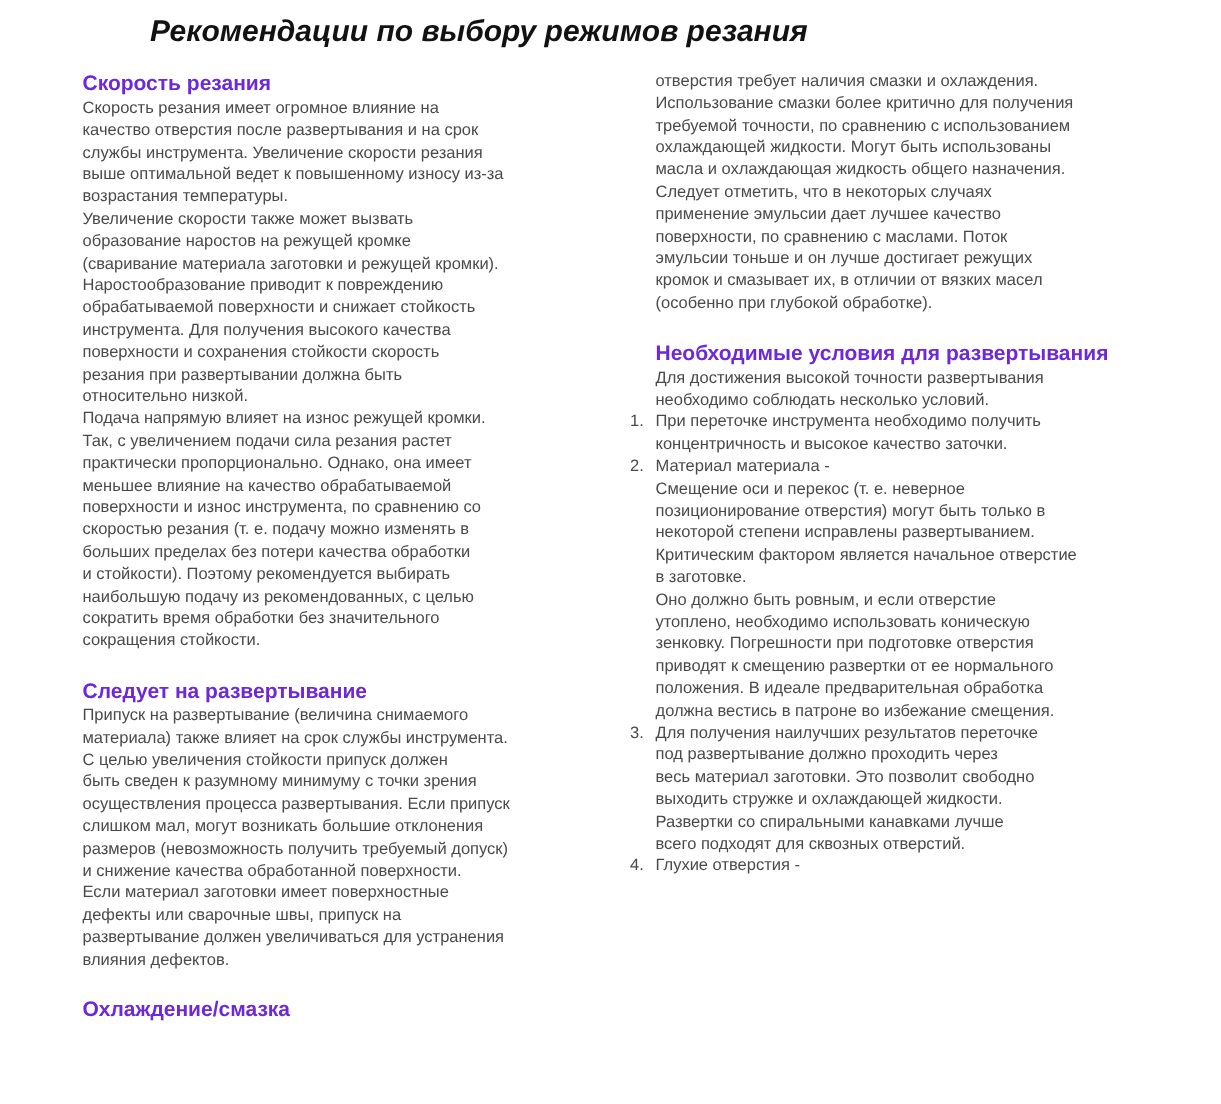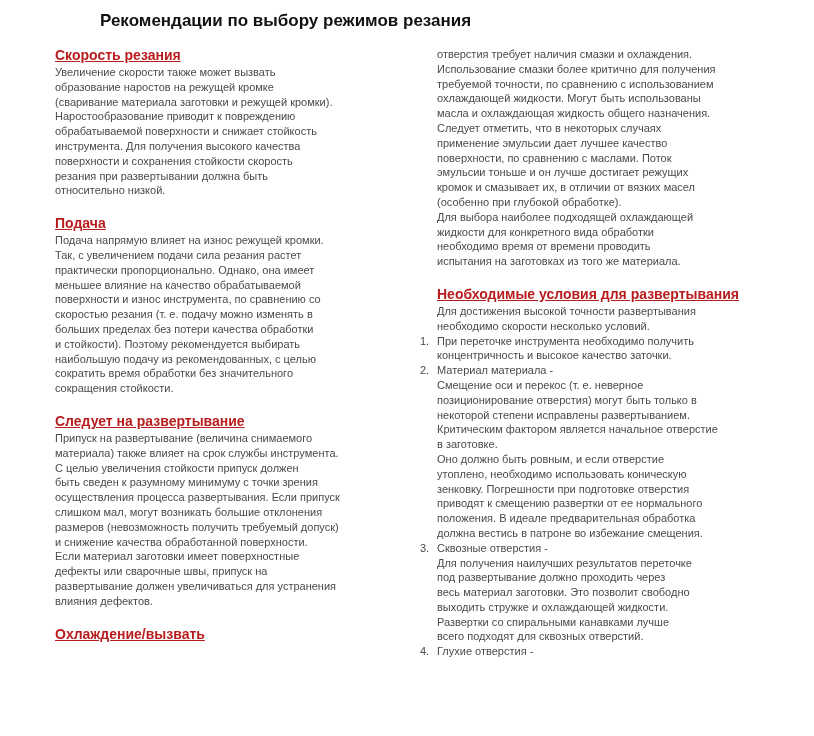--- a/index.html
+++ b/index.html
@@ -14,24 +14,25 @@
     font-family: "Liberation Sans", sans-serif;
   }
   .page {
     box-sizing: border-box;
     width: 814px;
     height: 736px;
     padding: 12px 0 0 55px;
   }
   .title {
     margin: 0 0 0 45px;
-    font-size: 17px;
+    font-size: 20px;
     line-height: 18px;
     font-weight: bold;
     color: #121212;
+    font-style: italic;
   }
   .columns {
     display: flex;
     align-items: flex-start;
     margin-top: 17px;
   }
   .col-left {
     flex: none;
     width: 372px;
   }
@@ -40,22 +41,21 @@
     box-sizing: border-box;
     width: 385px;
     margin-left: -7px;
     padding-left: 17px;
   }
   h2.section-heading {
     margin: 17px 0 2px 0;
     font-size: 14px;
     line-height: 16px;
     font-weight: bold;
-    color: #b91c1c;
-    text-decoration: underline;
+    color: #6d28d9;
   }
   .col-left section:first-child h2.section-heading {
     margin-top: 0;
   }
   p.body-text, .item-title, .num {
     margin: 0;
     font-size: 11px;
     line-height: 14.8px;
     color: #4a4a4a;
   }
@@ -81,33 +81,37 @@
 <div class="page">
 
   <h1 class="title">Рекомендации по выбору режимов резания</h1>
 
   <div class="columns">
 
     <div class="col-left">
 
       <section>
         <h2 class="section-heading">Скорость резания</h2>
+        <p class="body-text">Скорость резания имеет огромное влияние на
+качество отверстия после развертывания и на срок
+службы инструмента. Увеличение скорости резания
+выше оптимальной ведет к повышенному износу из-за
+возрастания температуры.</p>
         <p class="body-text">Увеличение скорости также может вызвать
 образование наростов на режущей кромке
 (сваривание материала заготовки и режущей кромки).
 Наростообразование приводит к повреждению
 обрабатываемой поверхности и снижает стойкость
 инструмента. Для получения высокого качества
 поверхности и сохранения стойкости скорость
 резания при развертывании должна быть
 относительно низкой.</p>
       </section>
 
       <section>
-        <h2 class="section-heading">Подача</h2>
         <p class="body-text">Подача напрямую влияет на износ режущей кромки.
 Так, с увеличением подачи сила резания растет
 практически пропорционально. Однако, она имеет
 меньшее влияние на качество обрабатываемой
 поверхности и износ инструмента, по сравнению со
 скоростью резания (т. е. подачу можно изменять в
 больших пределах без потери качества обработки
 и стойкости). Поэтому рекомендуется выбирать
 наибольшую подачу из рекомендованных, с целью
 сократить время обработки без значительного
@@ -124,47 +128,43 @@
 слишком мал, могут возникать большие отклонения
 размеров (невозможность получить требуемый допуск)
 и снижение качества обработанной поверхности.</p>
         <p class="body-text">Если материал заготовки имеет поверхностные
 дефекты или сварочные швы, припуск на
 развертывание должен увеличиваться для устранения
 влияния дефектов.</p>
       </section>
 
       <section>
-        <h2 class="section-heading">Охлаждение/вызвать</h2>
+        <h2 class="section-heading">Охлаждение/смазка</h2>
       </section>
 
     </div>
 
     <div class="col-right">
 
       <p class="body-text">отверстия требует наличия смазки и охлаждения.
 Использование смазки более критично для получения
 требуемой точности, по сравнению с использованием
 охлаждающей жидкости. Могут быть использованы
 масла и охлаждающая жидкость общего назначения.
 Следует отметить, что в некоторых случаях
 применение эмульсии дает лучшее качество
 поверхности, по сравнению с маслами. Поток
 эмульсии тоньше и он лучше достигает режущих
 кромок и смазывает их, в отличии от вязких масел
 (особенно при глубокой обработке).</p>
-      <p class="body-text">Для выбора наиболее подходящей охлаждающей
-жидкости для конкретного вида обработки
-необходимо время от времени проводить
-испытания на заготовках из того же материала.</p>
 
       <section>
         <h2 class="section-heading">Необходимые условия для развертывания</h2>
         <p class="body-text">Для достижения высокой точности развертывания
-необходимо скорости несколько условий.</p>
+необходимо соблюдать несколько условий.</p>
 
         <div class="list">
 
           <div class="list-item">
             <span class="num">1.</span>
             <div class="item-content">
               <p class="body-text">При переточке инструмента необходимо получить
 концентричность и высокое качество заточки.</p>
             </div>
           </div>
@@ -183,21 +183,20 @@
 зенковку. Погрешности при подготовке отверстия
 приводят к смещению развертки от ее нормального
 положения. В идеале предварительная обработка
 должна вестись в патроне во избежание смещения.</p>
             </div>
           </div>
 
           <div class="list-item">
             <span class="num">3.</span>
             <div class="item-content">
-              <div class="item-title">Сквозные отверстия -</div>
               <p class="body-text">Для получения наилучших результатов переточке
 под развертывание должно проходить через
 весь материал заготовки. Это позволит свободно
 выходить стружке и охлаждающей жидкости.
 Развертки со спиральными канавками лучше
 всего подходят для сквозных отверстий.</p>
             </div>
           </div>
 
           <div class="list-item">

